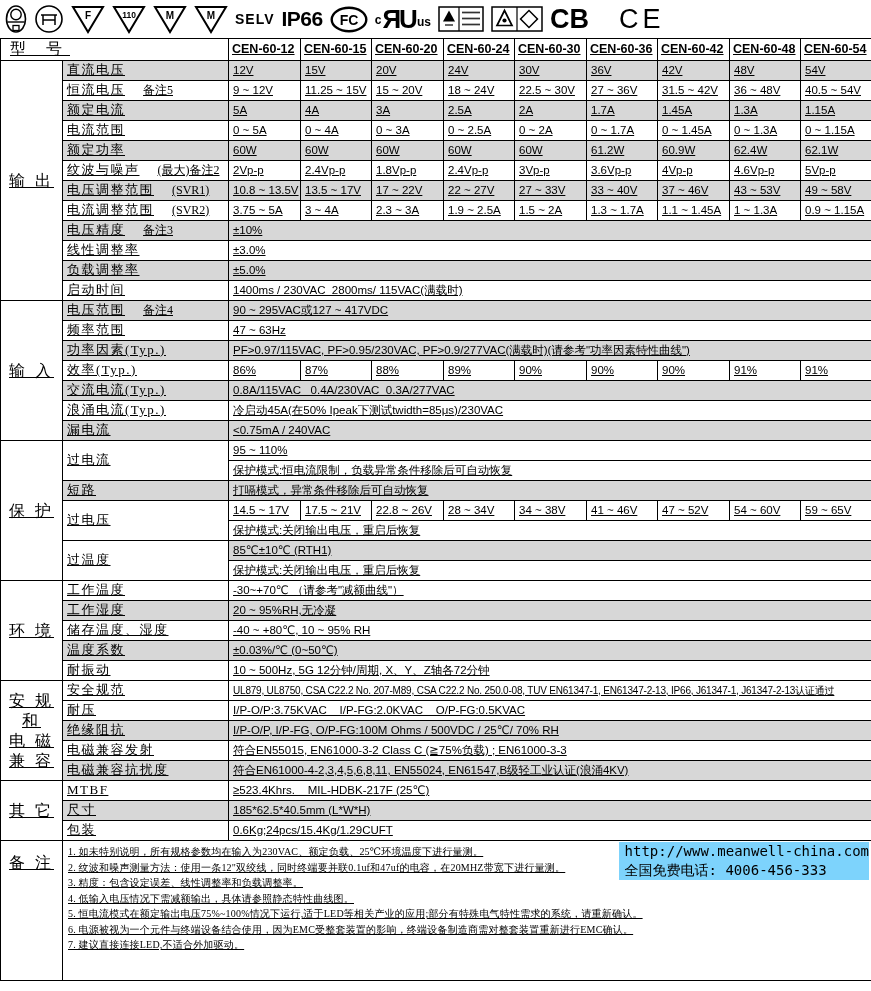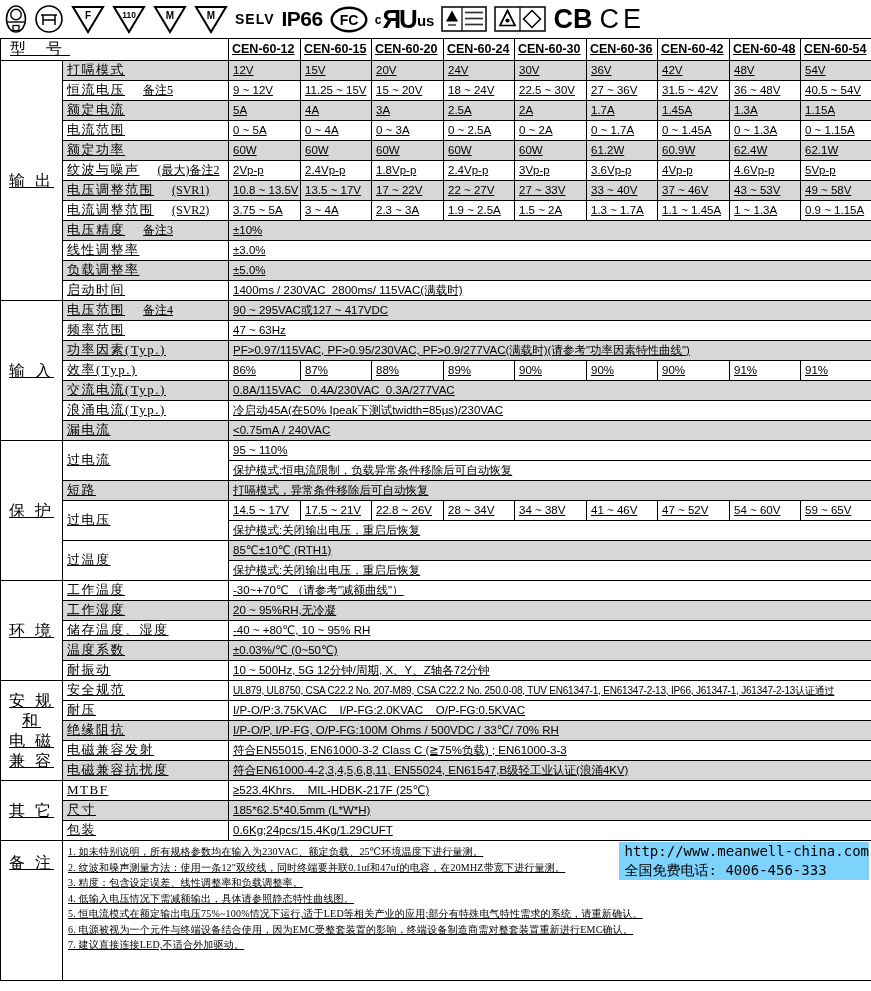--- a/index.html
+++ b/index.html
@@ -14,23 +14,23 @@
   .bullet { width:11px; height:11px; background:#fff; display:inline-block; flex:0 0 auto; }
   .marks { display:flex; align-items:center; gap:7px; padding-right:2px; }
   .mk { display:inline-flex; align-items:center; white-space:nowrap; }
   .mk svg { display:block; }
   .mk svg text { font-family:"Liberation Sans",sans-serif; }
   .selv { font-size:14px; font-weight:700; letter-spacing:1px; }
   .ip66 { font-size:21px; font-weight:800; letter-spacing:-0.5px; }
   .cul { align-items:flex-end; gap:1px; }
   .cul-c { font-size:12px; font-weight:700; margin-bottom:3px; }
   .cul-core { font-size:26px; font-weight:900; letter-spacing:-2px; line-height:0.85; }
-  .cul-us { font-size:15px; font-weight:700; margin-bottom:1px; }
+  .cul-us { font-size:12px; font-weight:700; margin-bottom:1px; }
   .cb { font-size:27px; font-weight:800; letter-spacing:0; }
-  .ce { font-size:27px; font-weight:500; letter-spacing:4px; }
+  .ce { font-size:27px; font-weight:500; letter-spacing:4px;margin-left:23px; }
 
   
   table.spec { border-collapse:collapse; table-layout:fixed; width:871px; border:1px solid #000;text-decoration:underline; }
   .spec td { border:1px solid #000; font-size:11.5px; height:20px; line-height:1.15;
              padding:0 1px 0 4px; overflow:hidden; white-space:nowrap; vertical-align:middle; }
   .spec tr { height:20px; }
   tr.model-row { height:22px; }
   .model-row td { font-weight:bold; font-size:12.5px; text-align:left; }
   td.model-label { font-weight:normal; font-size:16px; letter-spacing:8px; padding-left:9px;
                    font-family:"Liberation Serif","DejaVu Serif",serif; }
@@ -157,21 +157,21 @@
           <td class="model-cell">CEN-60-20</td>
           <td class="model-cell">CEN-60-24</td>
           <td class="model-cell">CEN-60-30</td>
           <td class="model-cell">CEN-60-36</td>
           <td class="model-cell">CEN-60-42</td>
           <td class="model-cell">CEN-60-48</td>
           <td class="model-cell">CEN-60-54</td>
         </tr>
         <tr>
           <td class="section-label" rowspan="12">输 出</td>
-          <td class="param-label shade" rowspan="1"><span>打嗝模式</span></td>
+          <td class="param-label shade" rowspan="1"><span>直流电压</span></td>
           <td class="val shade">12V</td>
           <td class="val shade">15V</td>
           <td class="val shade">20V</td>
           <td class="val shade">24V</td>
           <td class="val shade">30V</td>
           <td class="val shade">36V</td>
           <td class="val shade">42V</td>
           <td class="val shade">48V</td>
           <td class="val shade">54V</td>
         </tr>
@@ -374,21 +374,21 @@
 兼 容</td>
           <td class="param-label" rowspan="1"><span>安全规范</span></td>
           <td class="val span-val small" colspan="9">UL879, UL8750, CSA C22.2 No. 207-M89, CSA C22.2 No. 250.0-08, TUV EN61347-1, EN61347-2-13, IP66, J61347-1, J61347-2-13认证通过</td>
         </tr>
         <tr>
           <td class="param-label" rowspan="1"><span>耐压</span></td>
           <td class="val span-val" colspan="9">I/P-O/P:3.75KVAC&nbsp;&nbsp;&nbsp;&nbsp;I/P-FG:2.0KVAC&nbsp;&nbsp;&nbsp;&nbsp;O/P-FG:0.5KVAC</td>
         </tr>
         <tr>
           <td class="param-label shade" rowspan="1"><span>绝缘阻抗</span></td>
-          <td class="val span-val shade" colspan="9">I/P-O/P, I/P-FG, O/P-FG:100M Ohms / 500VDC / 33℃/ 70% RH</td>
+          <td class="val span-val shade" colspan="9">I/P-O/P, I/P-FG, O/P-FG:100M Ohms / 500VDC / 25℃/ 70% RH</td>
         </tr>
         <tr>
           <td class="param-label" rowspan="1"><span>电磁兼容发射</span></td>
           <td class="val span-val" colspan="9">符合EN55015, EN61000-3-2 Class C (≧75%负载) ; EN61000-3-3</td>
         </tr>
         <tr>
           <td class="param-label shade" rowspan="1"><span>电磁兼容抗扰度</span></td>
           <td class="val span-val shade" colspan="9">符合EN61000-4-2,3,4,5,6,8,11, EN55024, EN61547,B级轻工业认证(浪涌4KV)</td>
         </tr>
         <tr>

